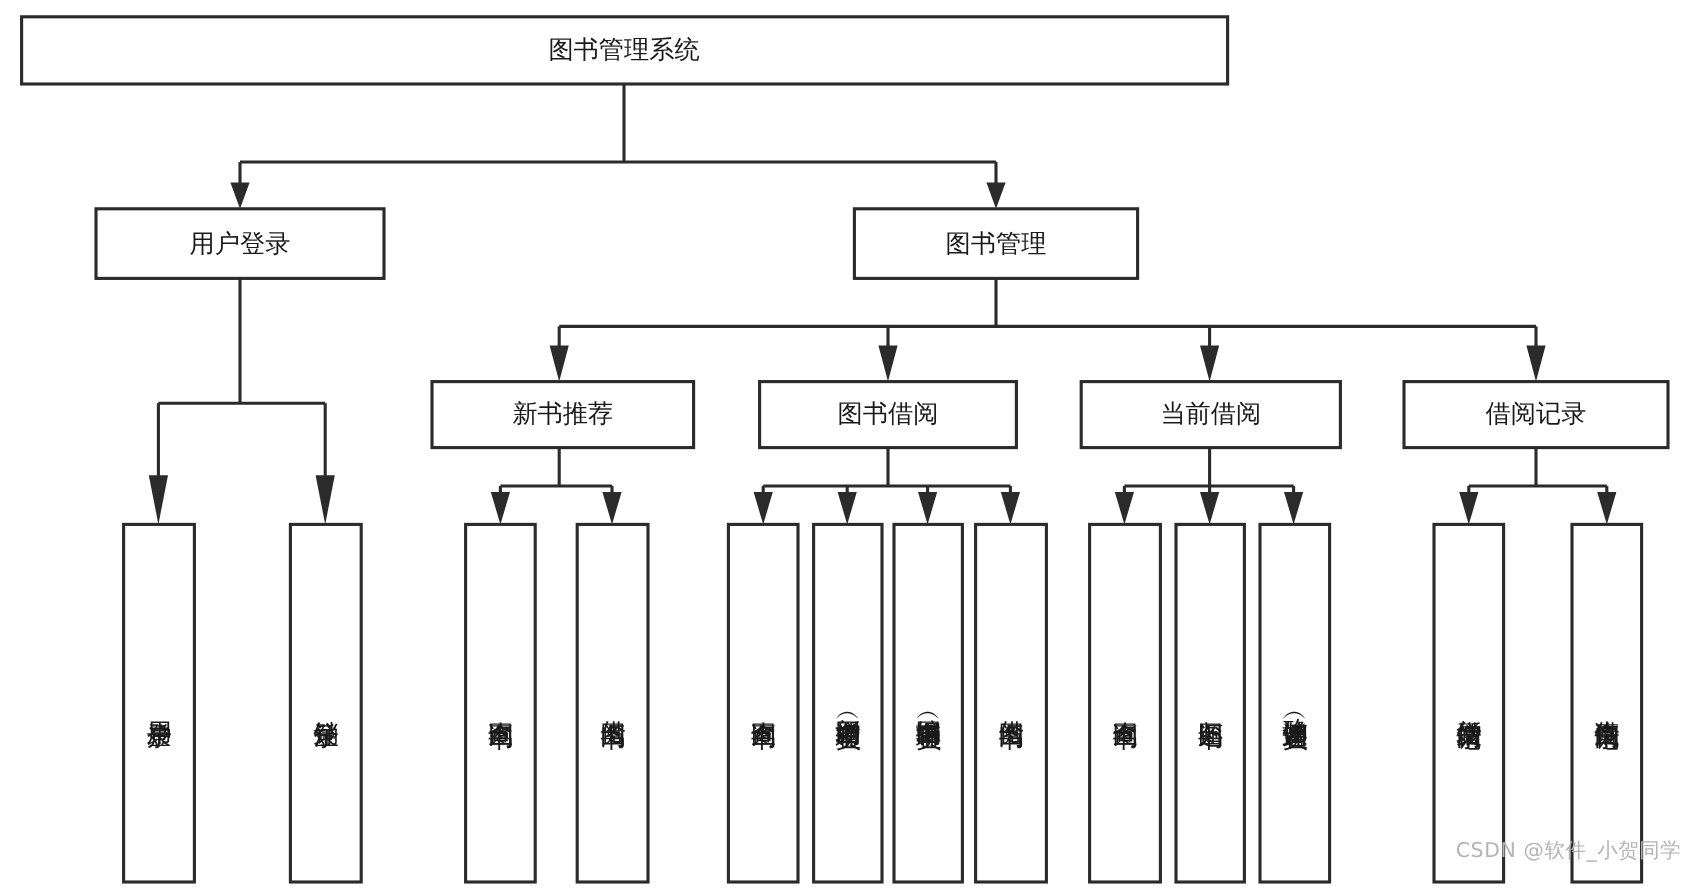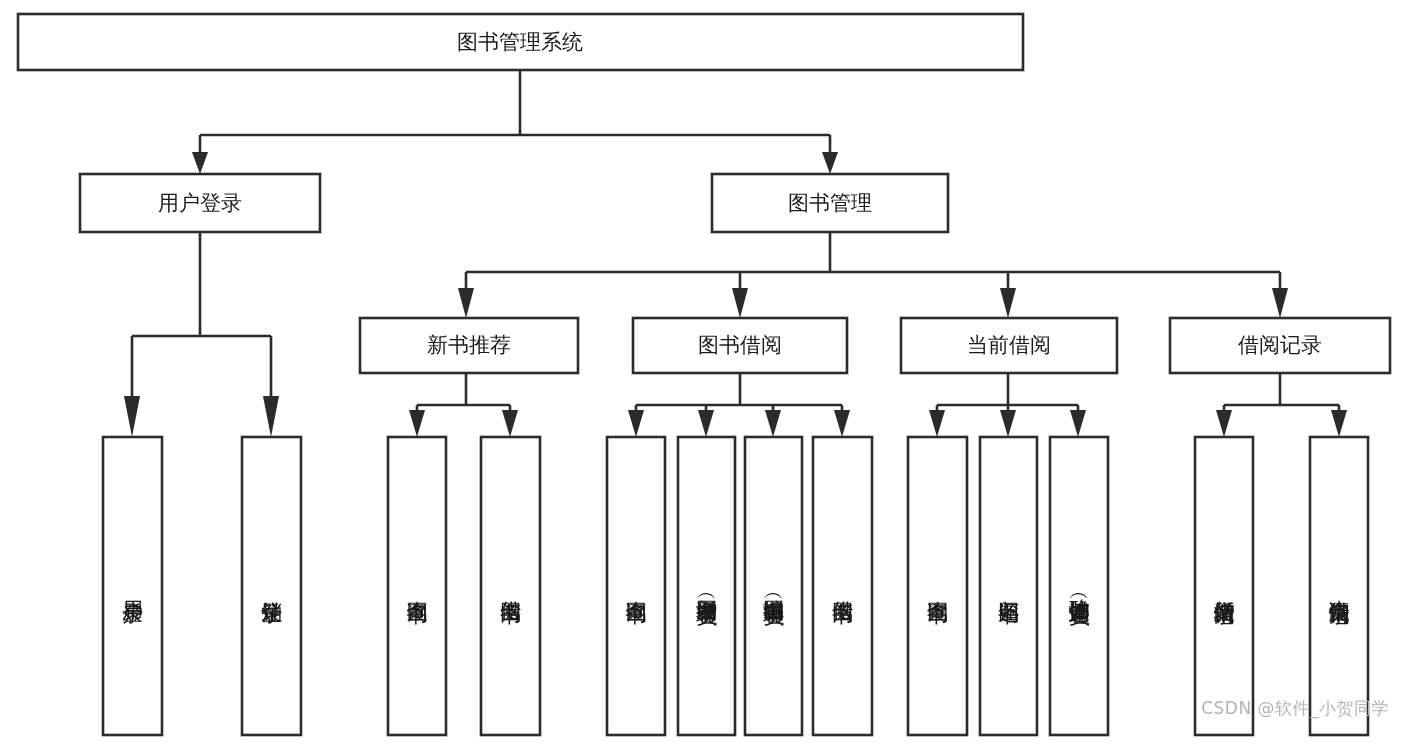--- a/index.html
+++ b/index.html
@@ -61,21 +61,21 @@
     letter-spacing: 1px;
     text-align: center;
     display: flex;
     align-items: center;
     justify-content: center;
     white-space: nowrap;
     pointer-events: none;
   }
   .watermark {
     position: absolute;
-    right: 16px;
+    right: 4px;
     bottom: 6px;
     font-family: "DejaVu Sans", "Liberation Sans", sans-serif;
     font-size: 17px;
     color: #b4b4b4;
     letter-spacing: 0.5px;
     white-space: nowrap;
   }
 </style>
 </head>
 <body>

